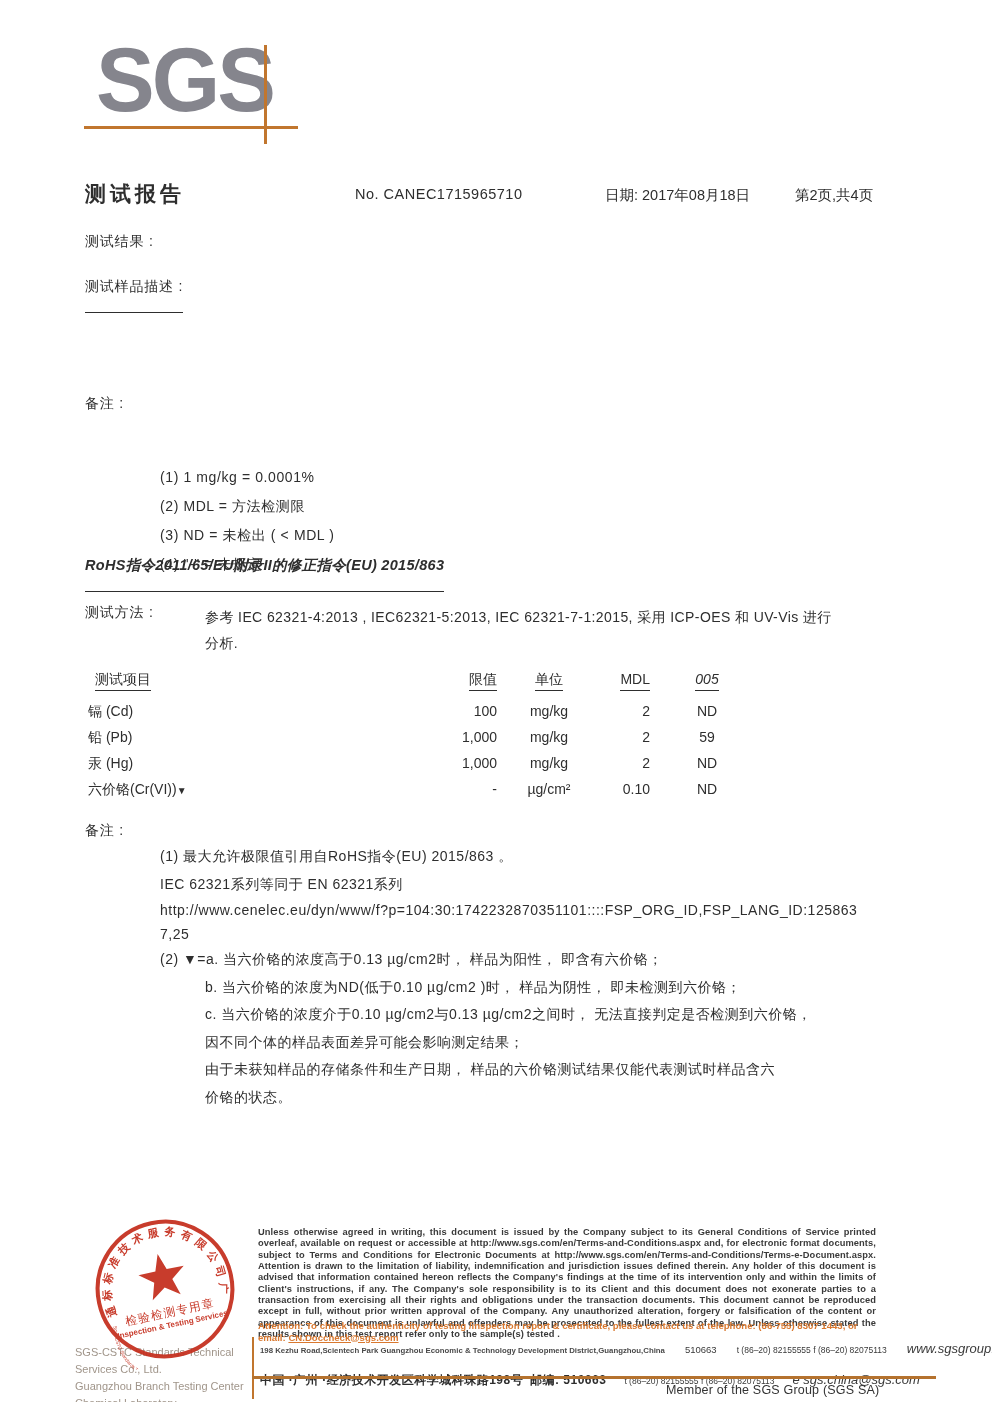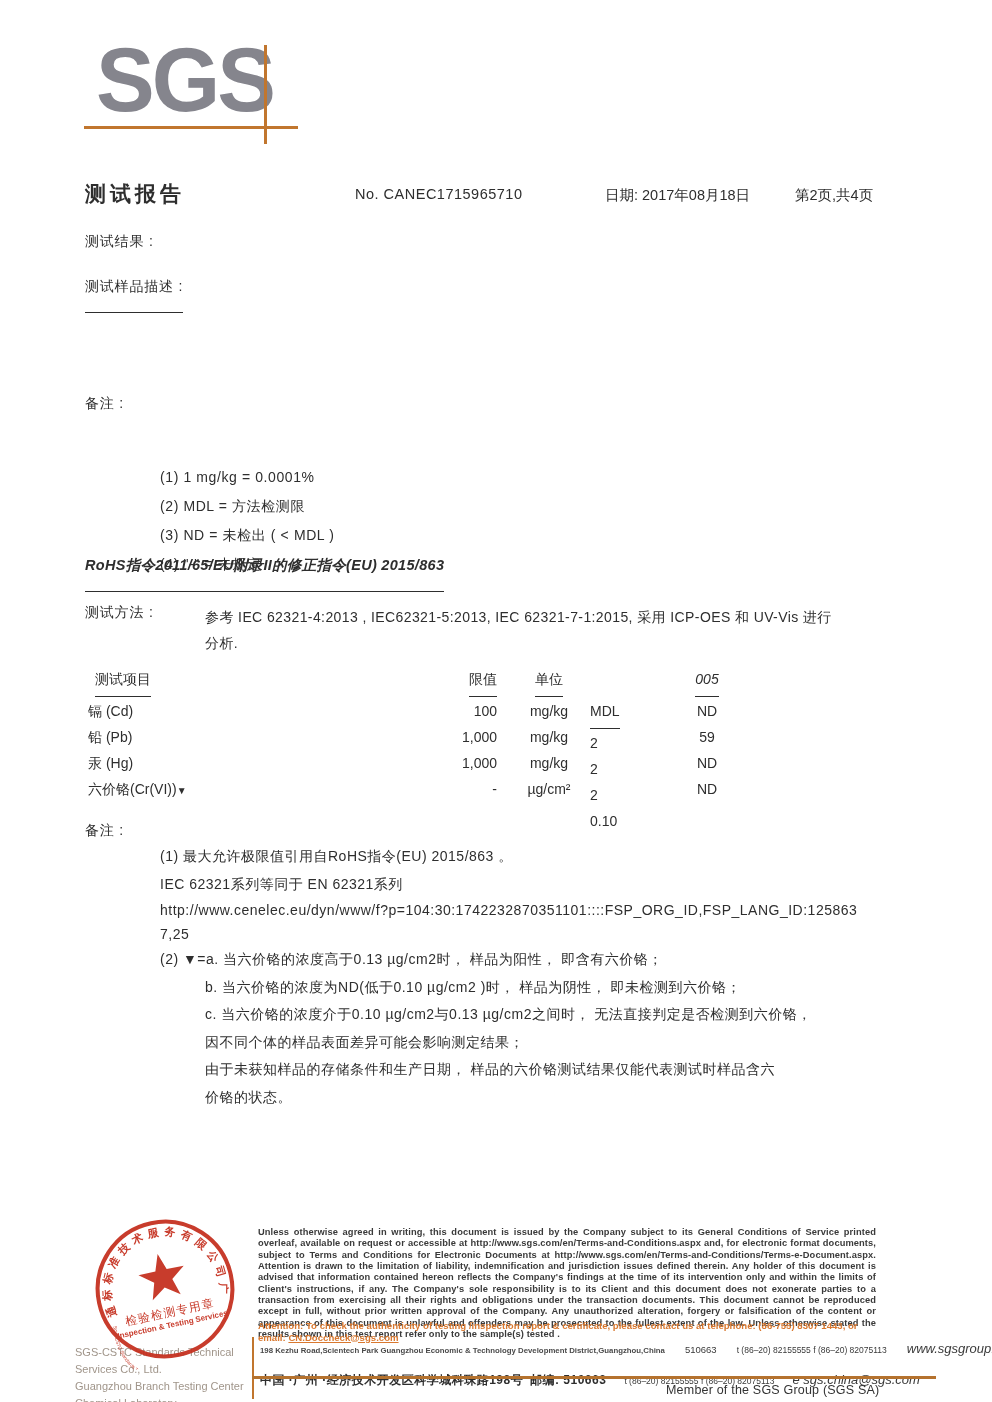--- a/index.html
+++ b/index.html
@@ -44,23 +44,23 @@
   .method-label { left:85px; top:604px; }
   .method-text { left:205px; top:604px; width:730px; font-size:14px; line-height:26px; letter-spacing:0.4px; }
 
   
   .result-table { left:88px; top:668px; width:700px; font-size:14px; }
   .result-table .row { position:relative; height:26px; line-height:22px; }
   .result-table .item  { position:absolute; left:0; width:340px; }
   .result-table .hitem { position:absolute; left:7px; }
   .result-table .limit { position:absolute; left:349px; width:60px; text-align:right; }
   .result-table .unit  { position:absolute; left:421px; width:80px; text-align:center; }
-  .result-table .mdl   { position:absolute; left:502px; width:60px; text-align:left;margin-top:32px; }
+  .result-table .mdl   { position:absolute; left:502px; width:60px; text-align:right; }
   .result-table .smp   { position:absolute; left:584px; width:70px; text-align:center; }
-  .result-table .hdr span { border-bottom:1.5px solid #2e2e2e; padding-bottom:9px; }
+  .result-table .hdr span { border-bottom:1.5px solid #2e2e2e; padding-bottom:3px; }
   .result-table .hdr { height:32px; }
   .italic { font-style:italic; }
   .tri { font-size:10px; }
 
   .notes2-label { left:85px; top:822px; }
   .notes2 { left:160px; top:843px; width:790px; font-size:14px; }
   .notes2 div { line-height:27.5px; letter-spacing:0.5px; }
   .notes2 .ind { padding-left:45px; }
   .notes2 .tight { line-height:24px; }
 

